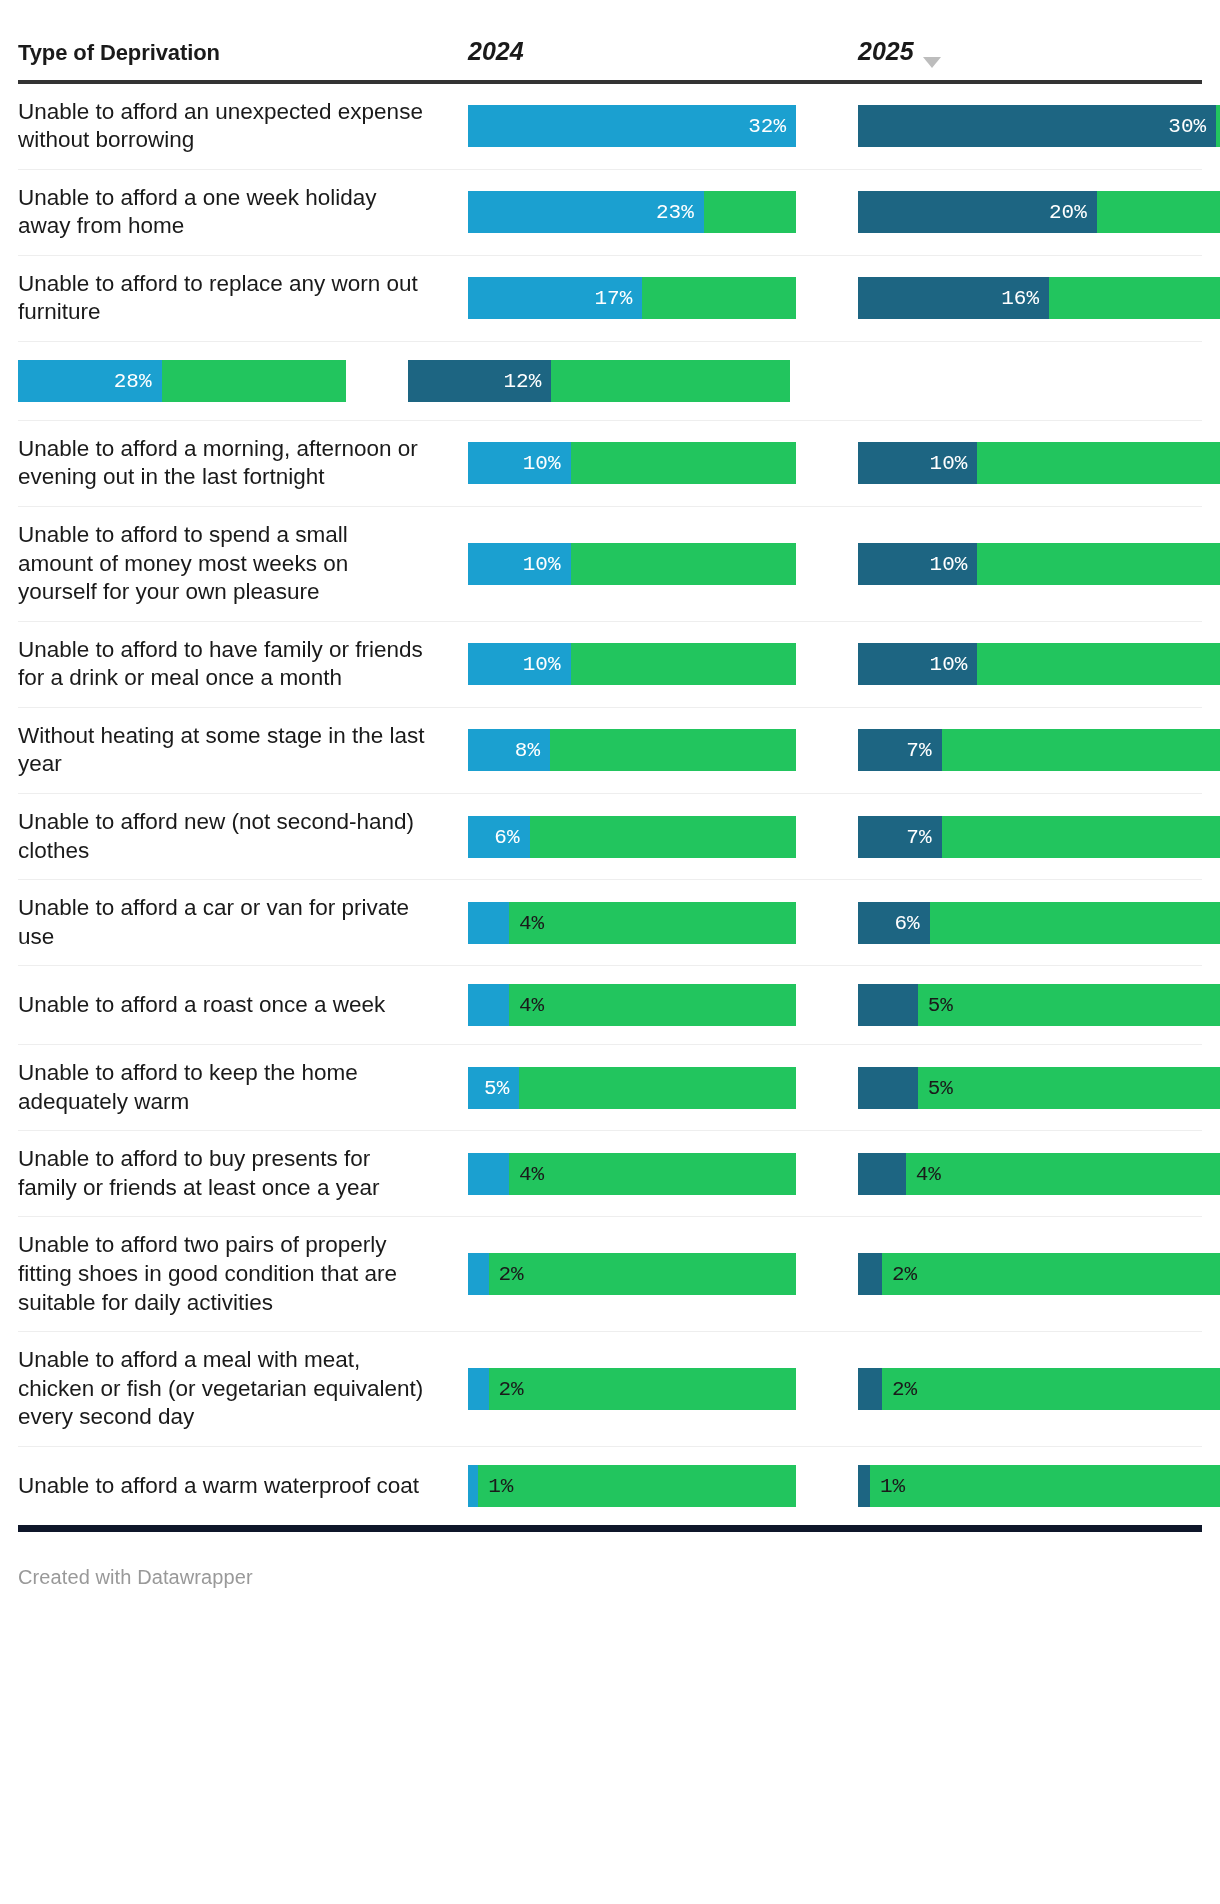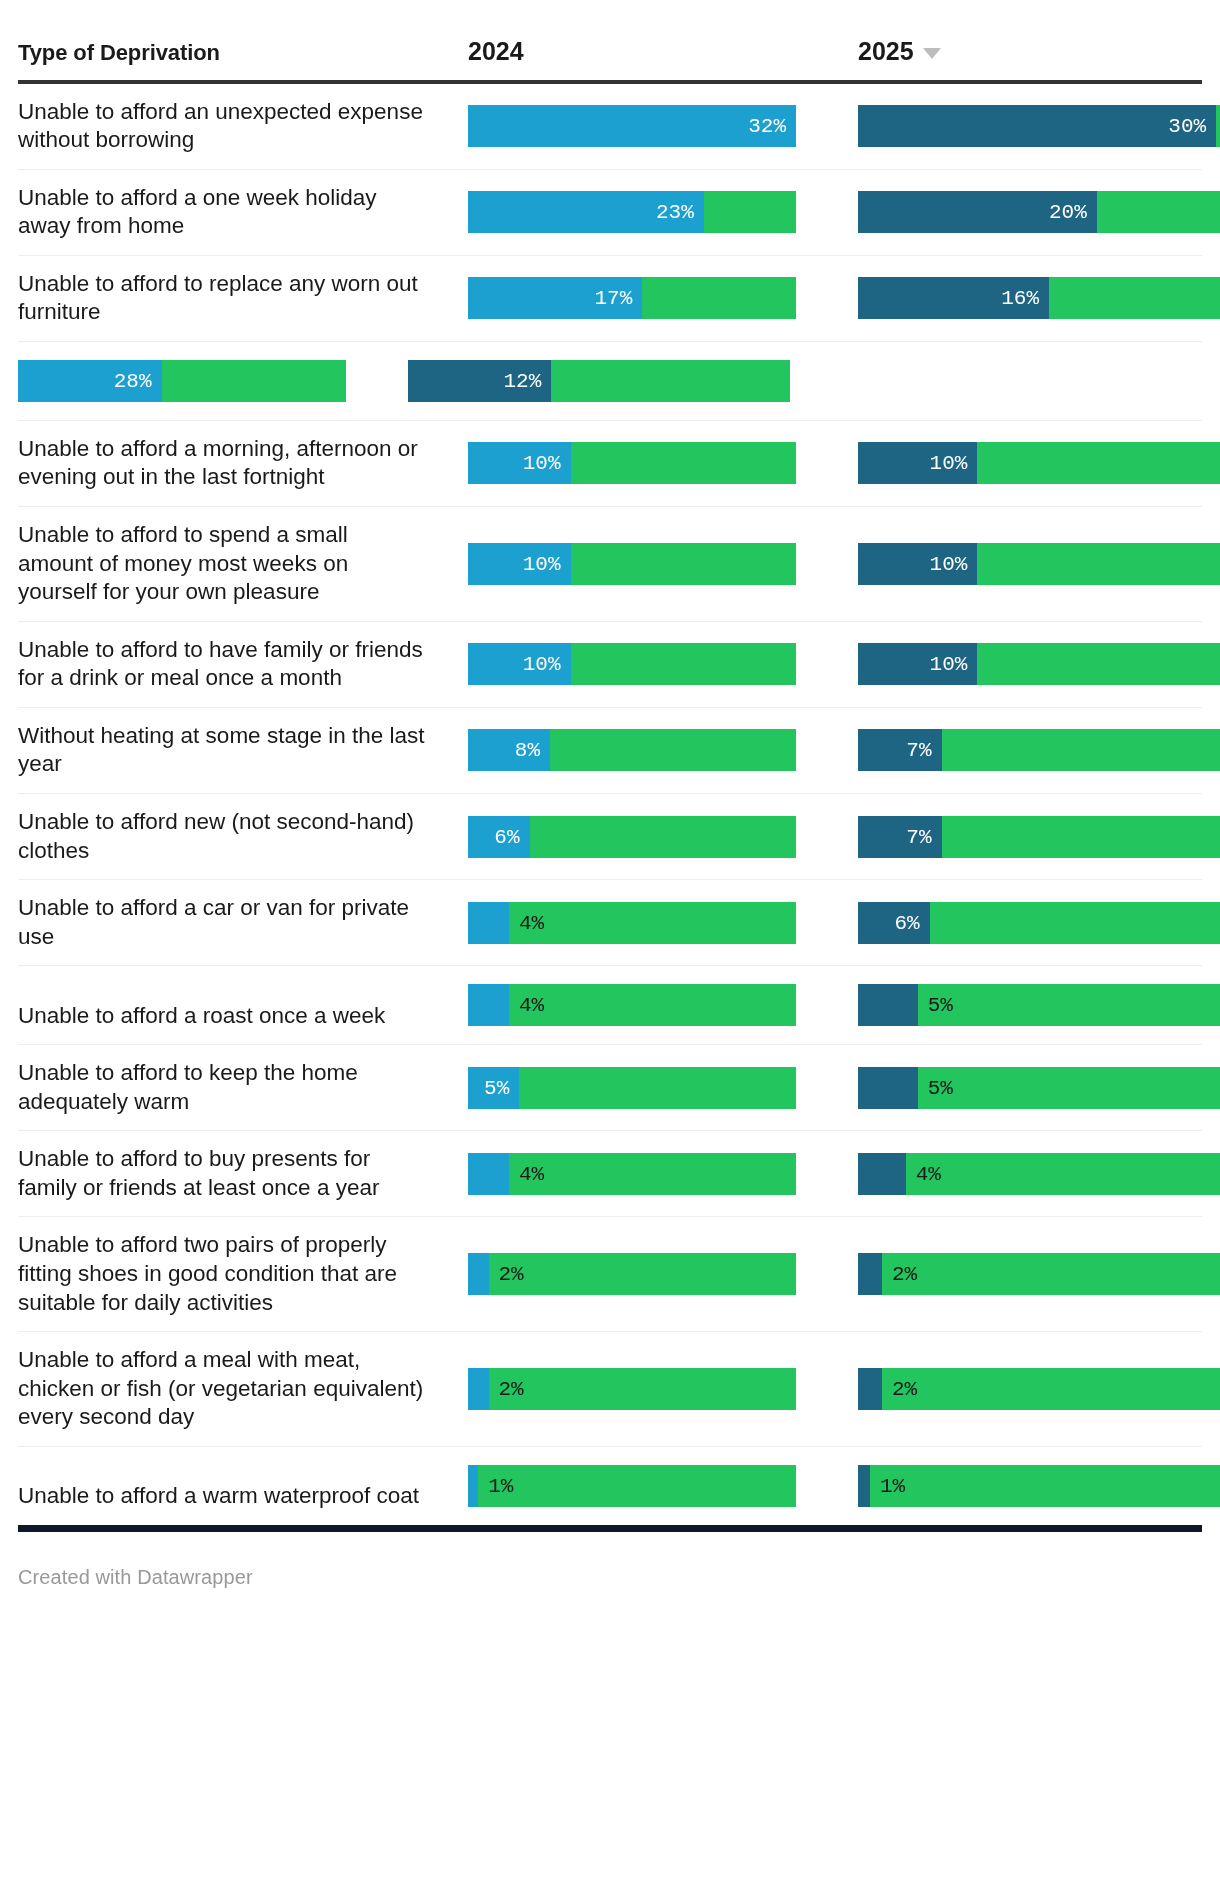--- a/index.html
+++ b/index.html
@@ -39,22 +39,23 @@
     line-height: 1.1;
   }
   .col-year {
     flex: 0 0 390px;
     max-width: 390px;
     font-size: 25px;
     font-weight: bold;
     color: #1a1a1a;
     line-height: 1.1;
     display: flex;
-    align-items: center;
+    align-items: flex-end;
     gap: 9px;
+    font-style: italic;
   }
   .sort-caret {
     display: inline-block;
     width: 0;
     height: 0;
     border-left: 9px solid transparent;
     border-right: 9px solid transparent;
     border-top: 11px solid #bdbdbd;
     position: relative;
     top: 2px;
@@ -71,21 +72,21 @@
 
   .cell-label {
     flex: 0 0 450px;
     max-width: 450px;
     box-sizing: border-box;
     padding: 14px 40px 14px 0;
     font-size: 22.5px;
     line-height: 1.27;
     color: #1a1a1a;
     display: flex;
-    align-items: flex-end;
+    align-items: center;
   }
   .cell-label span { display: block; }
 
   .cell-bar {
     flex: 0 0 390px;
     max-width: 390px;
     box-sizing: border-box;
     display: flex;
     align-items: center;
     padding-right: 62px;

